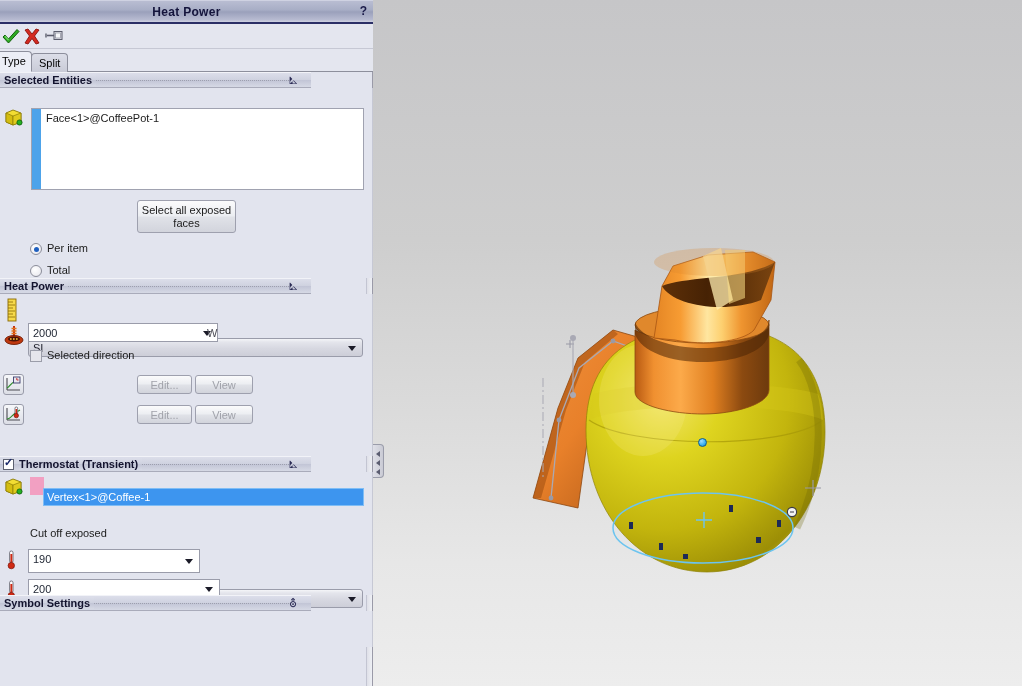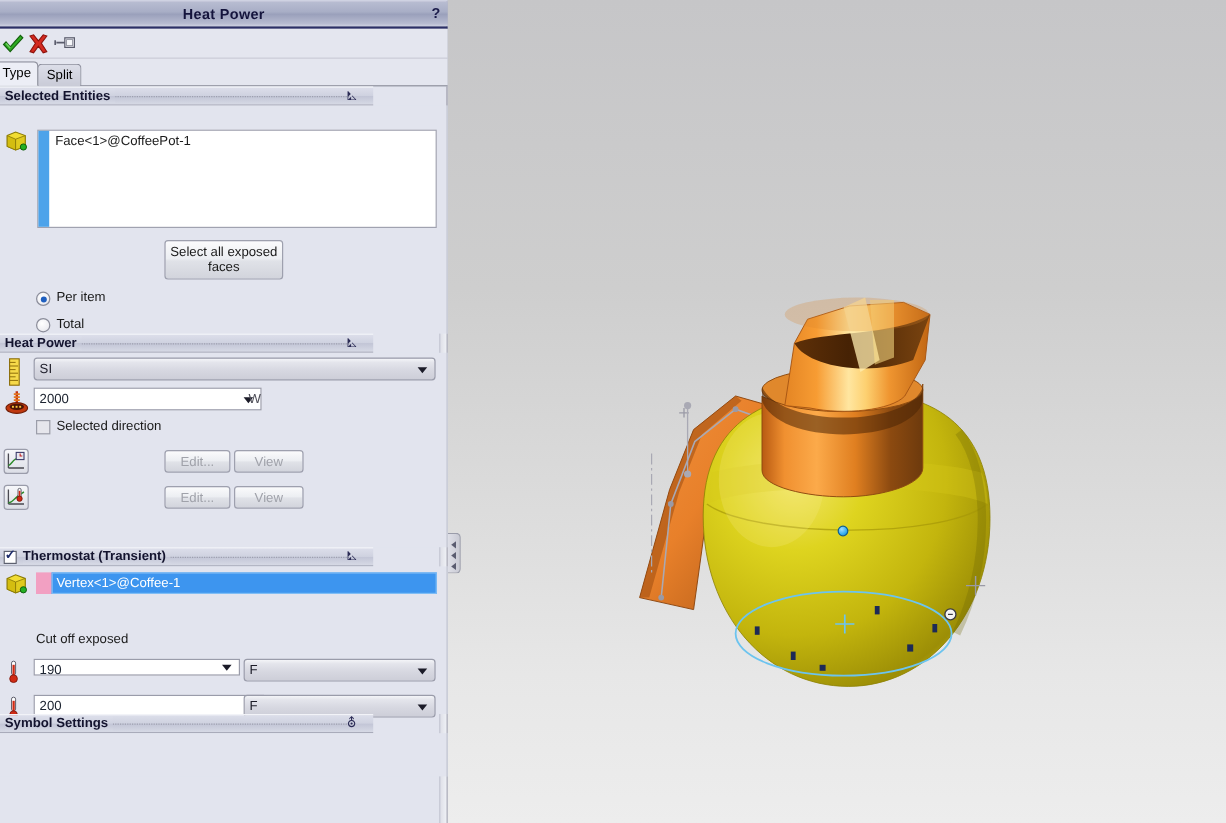--- a/index.html
+++ b/index.html
@@ -201,20 +201,21 @@
   .cb-label { position: absolute; left: 17px; top: 0; white-space: nowrap; color: #1a1a1a; }
 
   
   .combo-grey {
     position: absolute;
     background: linear-gradient(to bottom, #f4f5f8 0%, #e4e5ec 18%, #d7d8e1 55%, #cdced8 100%);
     border: 1px solid #9a9caa;
     border-radius: 3px;
     font-size: 11px; color: #1c1c28;
     cursor: pointer;
+    margin-top: 40px;
   }
   .combo-grey .cv { position: absolute; left: 4px; top: 3px; }
   
   .combo-white {
     position: absolute;
     background: #fff;
     border: 1px solid #9a9caa;
     font-size: 11px; color: #1c2330;
     cursor: text;
   }
@@ -549,34 +550,34 @@
         <svg width="19" height="19" viewBox="0 0 19 19">
           <path d="M2 5 L9 2 L17 5 L17 14 L9 17 L2 14 Z" fill="#f2dd33" stroke="#8a7a06" stroke-width="0.9"></path>
           <path d="M2 5 L9 8 L9 17 L2 14 Z" fill="#d4bd10" stroke="#8a7a06" stroke-width="0.7"></path>
           <path d="M9 8 L17 5 L17 14 L9 17 Z" fill="#e0cb1e" stroke="#8a7a06" stroke-width="0.7"></path>
           <circle cx="15.5" cy="14.5" r="2.6" fill="#25b024" stroke="#0d5c0c" stroke-width="0.8"></circle>
         </svg>
       </div>
 
       <div style="position:absolute;left:30px;top:5px;width:14px;height:18px;background:#f2a0c2;"></div>
 
-      <div style="position:absolute;left:43px;top:5px;width:321px;height:18px;border:1px solid #7fbdf5;background:#3d95ef;">
+      <div style="position:absolute;left:43px;top:16px;width:321px;height:18px;border:1px solid #7fbdf5;background:#3d95ef;">
         <span style="position:absolute;left:3px;top:2px;font-size:11px;color:#fff;">Vertex&lt;1&gt;@Coffee-1</span>
       </div>
 
       <span class="plain-lbl" style="left:30px;top:55px;">Cut off exposed</span>
 
       <div style="position:absolute;left:6px;top:78px;">
         <svg width="11" height="21" viewBox="0 0 11 21">
           <rect x="3.6" y="1" width="3.4" height="11.5" rx="1.6" fill="#fff" stroke="#5a5a66" stroke-width="0.8"></rect>
           <rect x="4.4" y="4" width="1.9" height="8.5" fill="#d02a14"></rect>
           <circle cx="5.3" cy="15.6" r="3.2" fill="#d02a14" stroke="#7a1408" stroke-width="0.7"></circle>
         </svg>
       </div>
-      <div class="combo-white" style="left:28px;top:77px;width:172px;height:14px;text-align:center;">
+      <div class="combo-white" style="left:28px;top:77px;width:172px;height:24px;text-align:center;">
         <span class="cv">190</span>
         <span class="arrow-dn"></span>
       </div>
       <div class="combo-grey" style="left:203px;top:77px;width:160px;height:19px;">
         <span class="cv">F</span>
         <span class="arrow-dn"></span>
       </div>
 
       <div style="position:absolute;left:6px;top:108px;">
         <svg width="11" height="21" viewBox="0 0 11 21">

